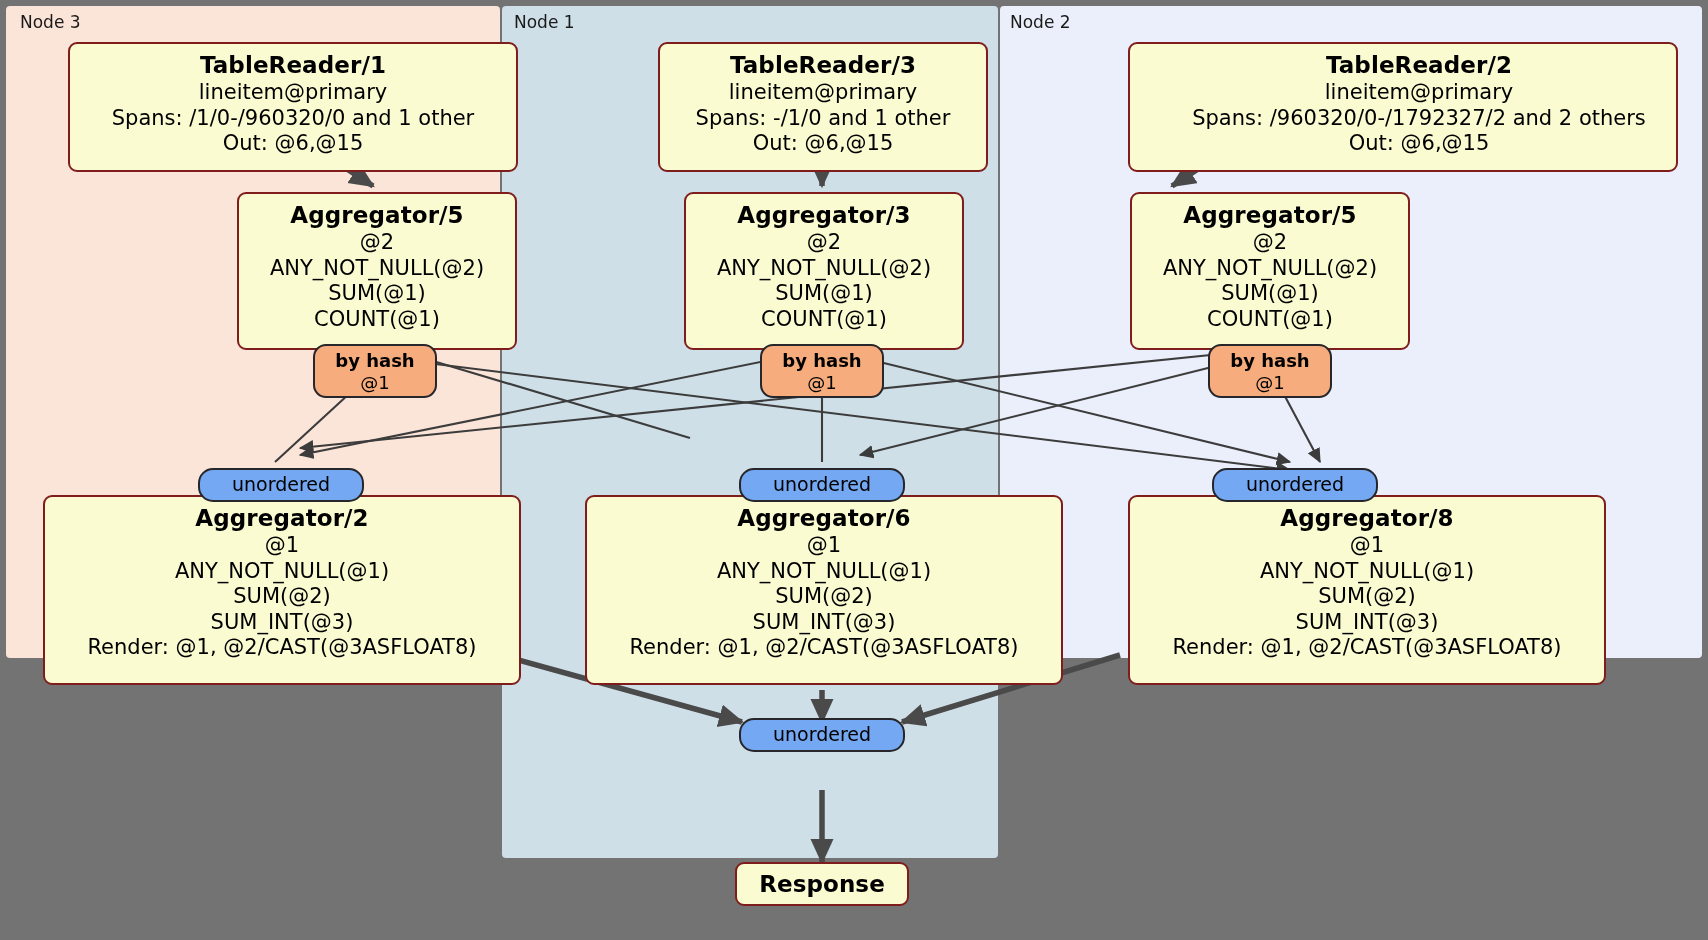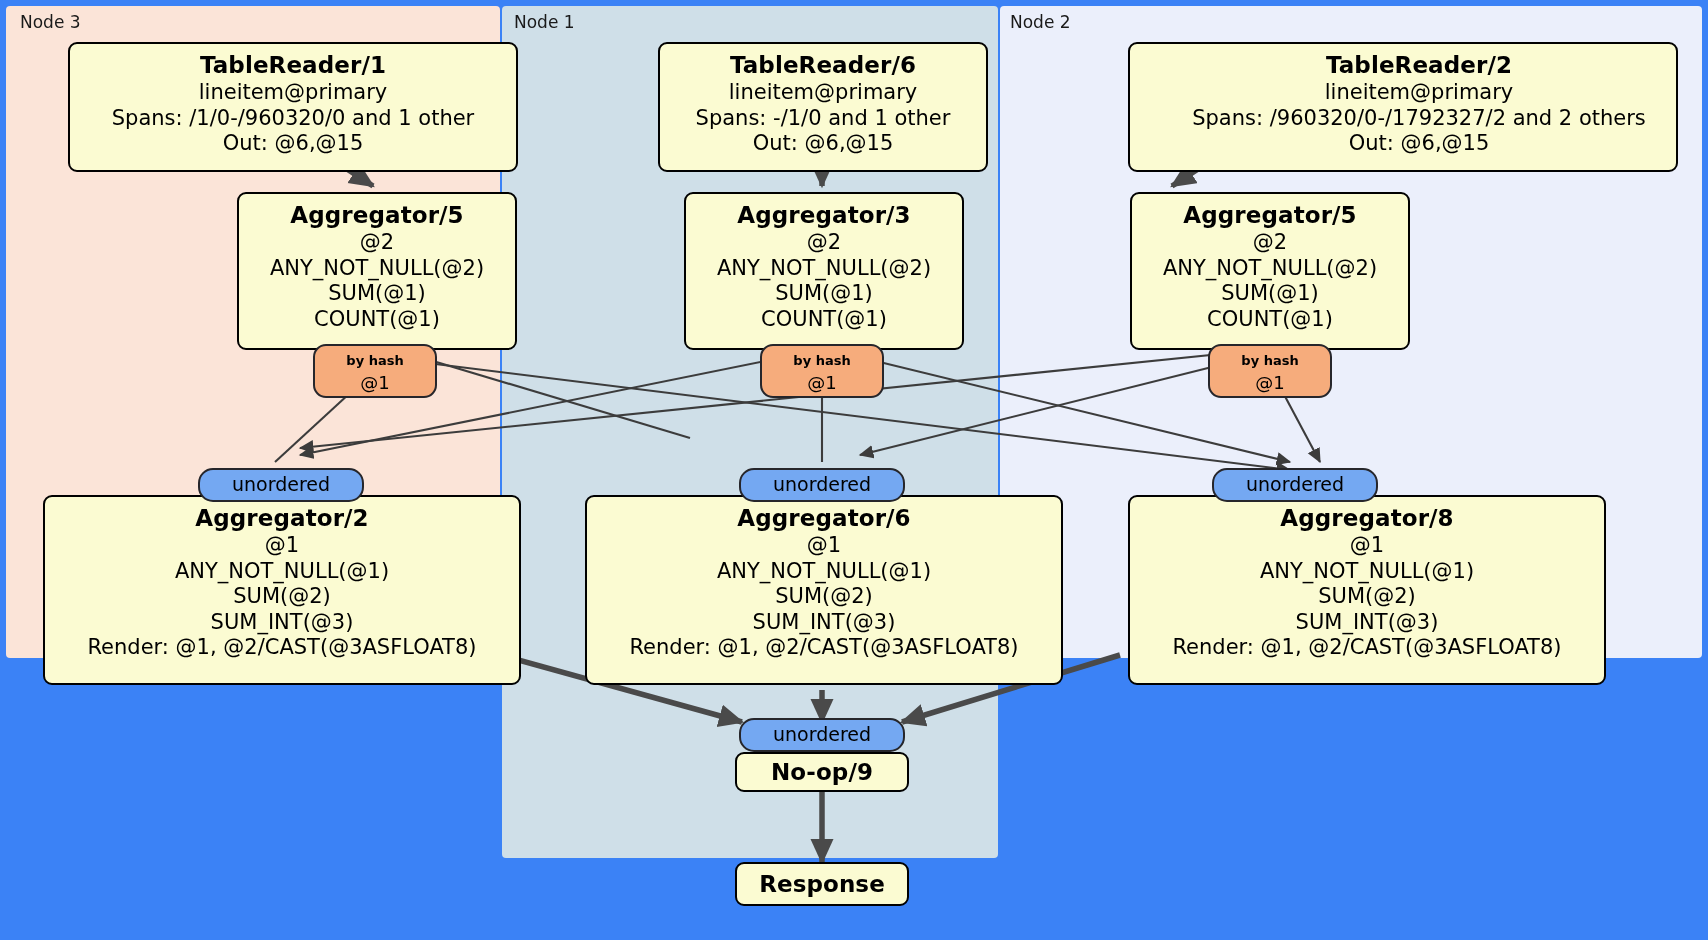--- a/index.html
+++ b/index.html
@@ -1,25 +1,25 @@
 <!DOCTYPE html>
 <html><head>
 <meta charset="utf-8">
 <style>
   html,body{margin:0;padding:0;background:#ffffff;}
   body{width:1708px;height:940px;font-family:"DejaVu Sans","Liberation Sans",sans-serif;}
-  #stage{position:relative;width:1708px;height:940px;overflow:hidden;background:#3b82f6;}
+  #stage{position:relative;width:1708px;height:940px;overflow:hidden;background:#737373;}
 
   .panel{position:absolute;border-radius:4px;}
   .panel-label{position:absolute;font-size:17px;color:#1a1a1a;white-space:nowrap;}
 
   .node-box{
     position:absolute;
     background:#fbfbd2;
-    border:2px solid #000000;
+    border:2px solid #7f1d1d;
     border-radius:9px;
     box-sizing:border-box;
     text-align:center;
     padding-top:6px;
     font-size:21px;
     line-height:25.5px;
     color:#000;
   }
   .node-title{font-weight:bold;font-size:23px;line-height:30px;letter-spacing:.1px;}
   .node-line{font-size:21px;line-height:25.5px;white-space:nowrap;}
@@ -32,21 +32,21 @@
     color:#000;
     z-index:6;
   }
   .badge-hash{
     background:#f6ac7c;
     border-radius:13px;
     font-size:18px;
     line-height:21px;
     padding-top:4px;
   }
-  .badge-hash .b1{font-weight:bold;font-size:13px;line-height:22px;}
+  .badge-hash .b1{font-weight:bold;font-size:18px;line-height:22px;}
   .badge-hash .b2{font-size:18px;line-height:21px;}
   .badge-unordered{
     background:#74a8f2;
     border-radius:15px;
     font-weight:normal;
     font-size:19px;
     line-height:28px;
   }
 
   .flowsvg{position:absolute;left:0;top:0;width:1708px;height:940px;pointer-events:none;}
@@ -100,21 +100,21 @@
   </svg>
 
   <div class="node-box" style="left:68px;top:42px;width:450px;height:130px;">
     <div class="node-title">TableReader/1</div>
     <div class="node-line">lineitem@primary</div>
     <div class="node-line">Spans: /1/0-/960320/0 and 1 other</div>
     <div class="node-line">Out: @6,@15</div>
   </div>
 
   <div class="node-box" style="left:658px;top:42px;width:330px;height:130px;">
-    <div class="node-title">TableReader/6</div>
+    <div class="node-title">TableReader/3</div>
     <div class="node-line">lineitem@primary</div>
     <div class="node-line">Spans: -/1/0 and 1 other</div>
     <div class="node-line">Out: @6,@15</div>
   </div>
 
   <div class="node-box" style="left:1128px;top:42px;width:550px;height:130px;padding-left:32px;">
     <div class="node-title">TableReader/2</div>
     <div class="node-line">lineitem@primary</div>
     <div class="node-line">Spans: /960320/0-/1792327/2 and 2 others</div>
     <div class="node-line">Out: @6,@15</div>
@@ -183,21 +183,18 @@
     <div class="node-title">Aggregator/8</div>
     <div class="node-line">@1</div>
     <div class="node-line">ANY_NOT_NULL(@1)</div>
     <div class="node-line">SUM(@2)</div>
     <div class="node-line">SUM_INT(@3)</div>
     <div class="node-line">Render: @1, @2/CAST(@3ASFLOAT8)</div>
   </div>
 
   <div class="badge badge-unordered" style="left:739px;top:718px;width:166px;height:34px;">unordered</div>
 
-  <div class="node-box" style="left:735px;top:752px;width:174px;height:40px;padding-top:3px;">
-    <div class="node-title">No-op/9</div>
-  </div>
 
   <div class="node-box" style="left:735px;top:862px;width:174px;height:44px;padding-top:5px;">
     <div class="node-title">Response</div>
   </div>
 
 </div>
 
 </body></html>

